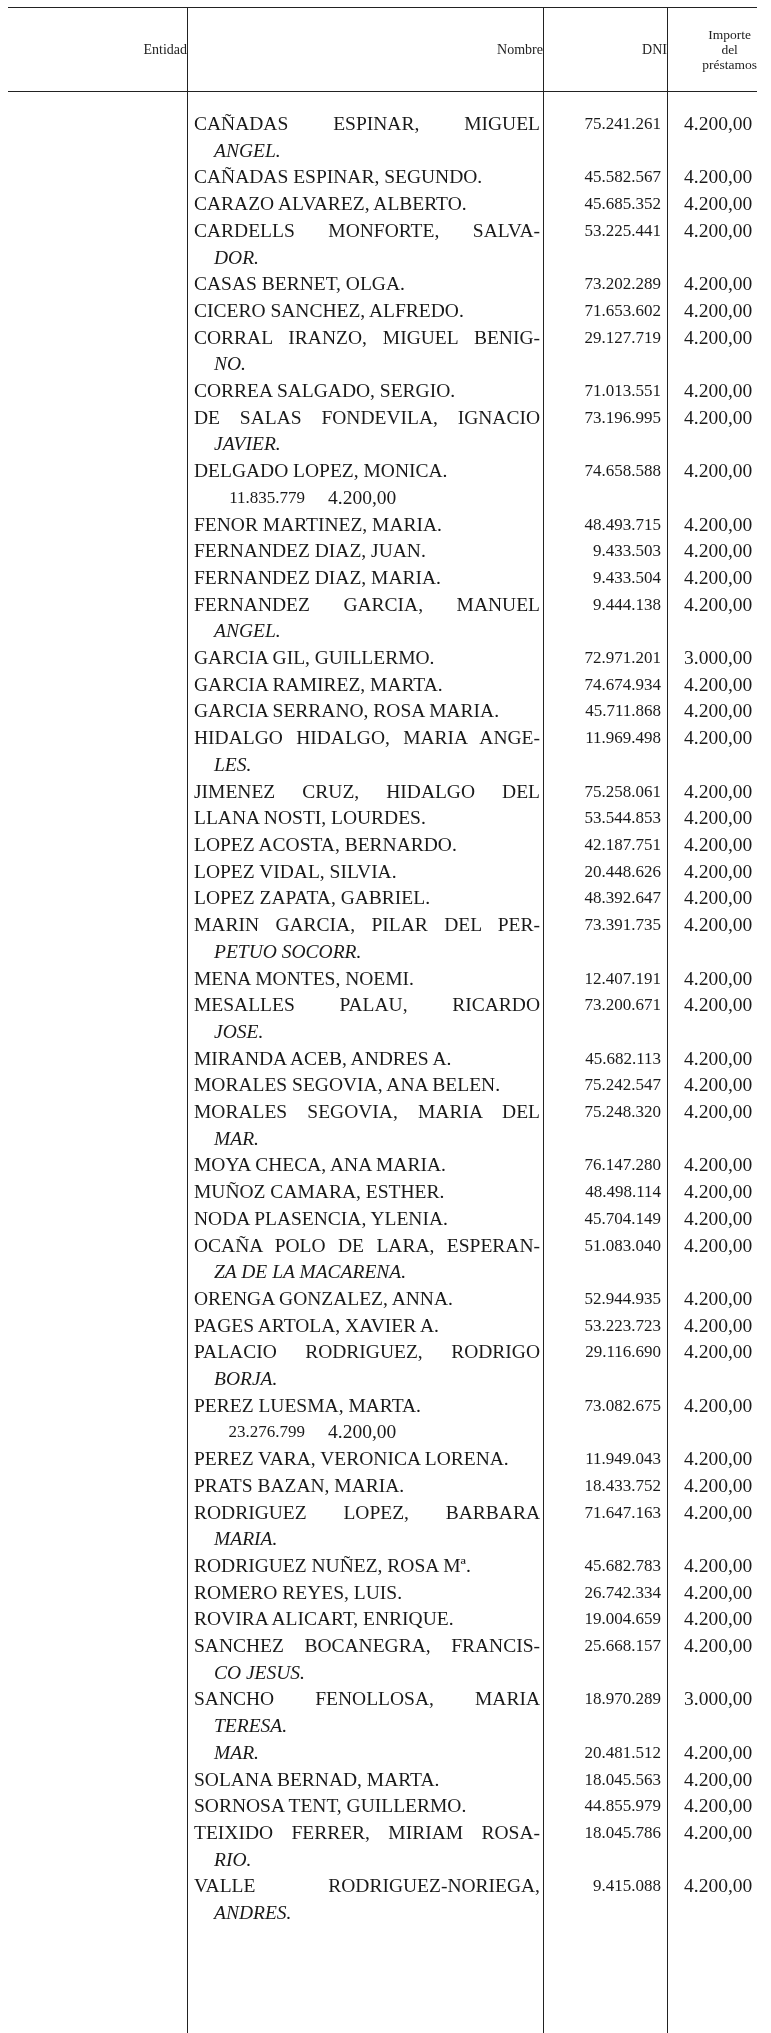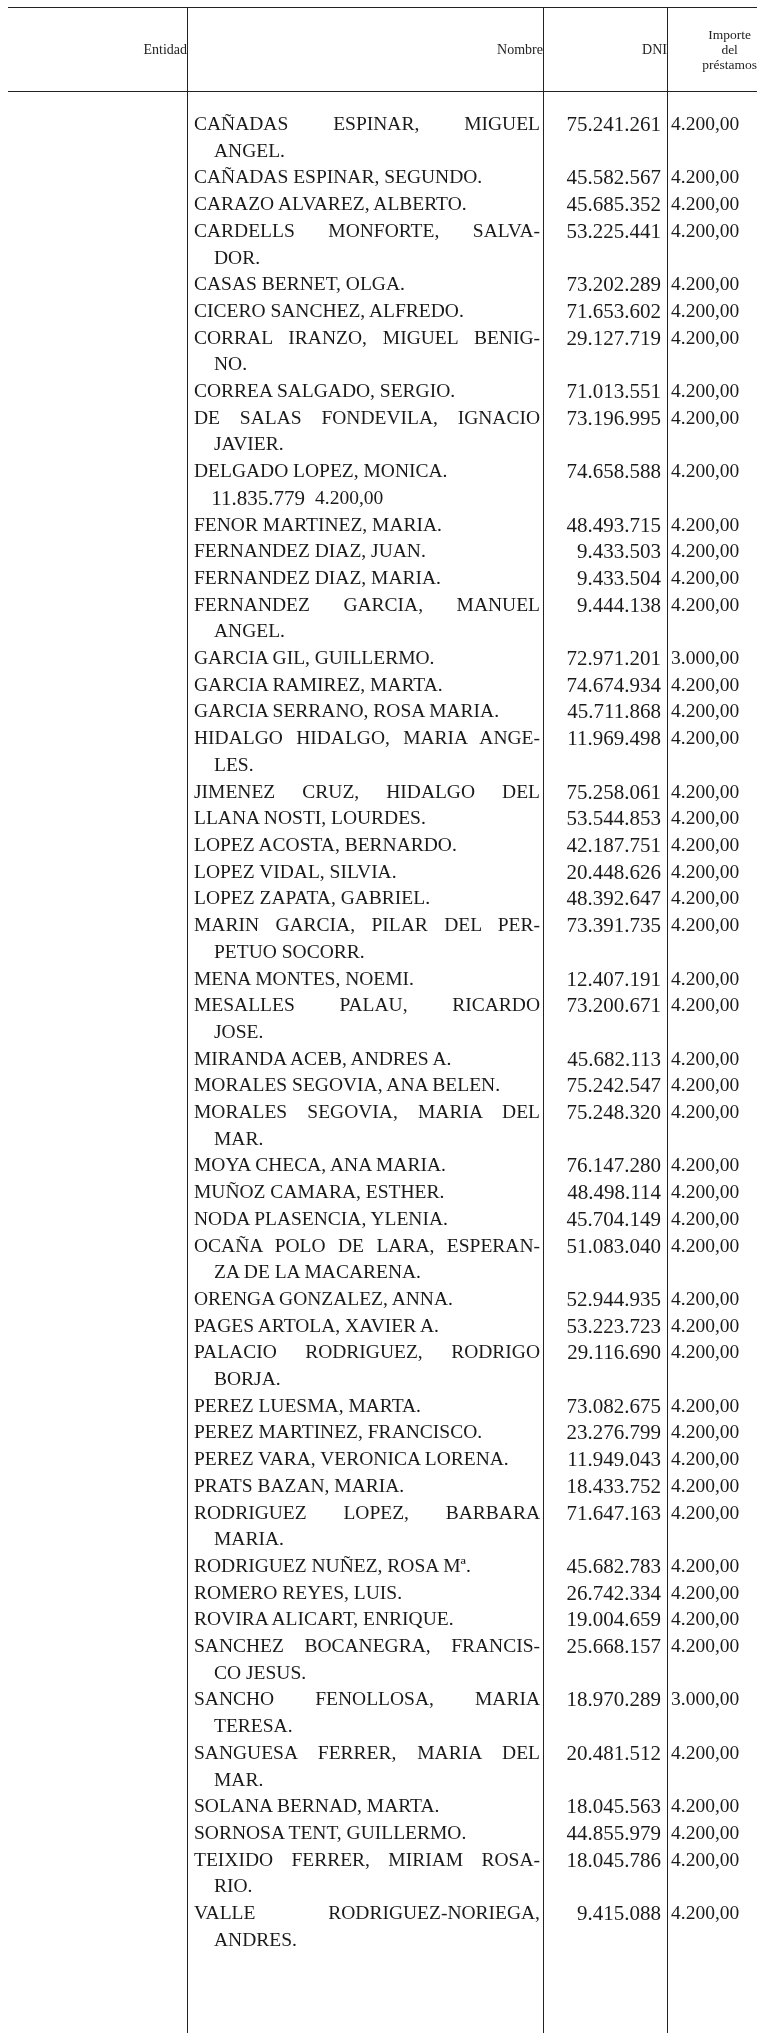--- a/index.html
+++ b/index.html
@@ -100,35 +100,36 @@
       white-space: nowrap;
     }
     .c-nombre .line1.just {
       text-align: justify;
       text-align-last: justify;
     }
     .c-nombre .line2 {
       display: block;
       padding-left: 20px;
       white-space: nowrap;
+      font-style: italic;
     }
     .c-dni {
       width: 123px;
       flex: 0 0 123px;
       box-sizing: border-box;
       padding-right: 6px;
       text-align: right;
-      font-size: 21px;
+      font-size: 17px;
       line-height: 26.7px;
     }
     .c-importe {
       width: 90px;
       flex: 0 0 90px;
       box-sizing: border-box;
-      padding-left: 4px;
+      padding-left: 17px;
       text-align: left;
       font-size: 19.5px;
       line-height: 26.7px;
     }
   </style>
 </head>
 <body>
 
 <div class="page">
   <div class="top-rule"></div>
@@ -485,24 +486,20 @@
     <div class="c-entidad"></div>
     <div class="c-nombre">
       <span class="line1">PEREZ LUESMA, MARTA.</span>
 
     </div>
     <div class="c-dni">73.082.675</div>
     <div class="c-importe">4.200,00</div>
   </div>
       <div class="row">
     <div class="c-entidad"></div>
-    <div class="c-nombre">
-      <span class="line1">PEREZ MARTINEZ, FRANCISCO.</span>
-
-    </div>
     <div class="c-dni">23.276.799</div>
     <div class="c-importe">4.200,00</div>
   </div>
       <div class="row">
     <div class="c-entidad"></div>
     <div class="c-nombre">
       <span class="line1">PEREZ VARA, VERONICA LORENA.</span>
 
     </div>
     <div class="c-dni">11.949.043</div>
@@ -567,21 +564,20 @@
     <div class="c-nombre">
       <span class="line1 just">SANCHO FENOLLOSA, MARIA</span>
       <span class="line2">TERESA.</span>
     </div>
     <div class="c-dni">18.970.289</div>
     <div class="c-importe">3.000,00</div>
   </div>
       <div class="row">
     <div class="c-entidad"></div>
     <div class="c-nombre">
-      <span class="line1 just">SANGUESA FERRER, MARIA DEL</span>
       <span class="line2">MAR.</span>
     </div>
     <div class="c-dni">20.481.512</div>
     <div class="c-importe">4.200,00</div>
   </div>
       <div class="row">
     <div class="c-entidad"></div>
     <div class="c-nombre">
       <span class="line1">SOLANA BERNAD, MARTA.</span>
 

